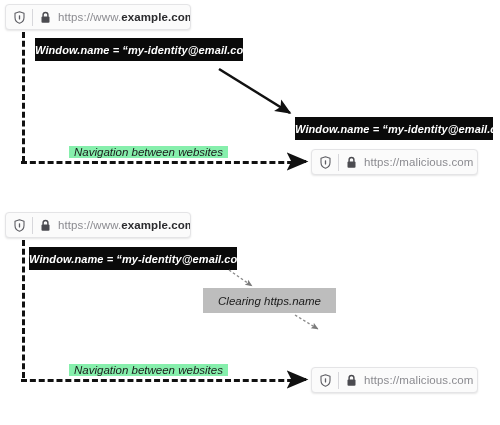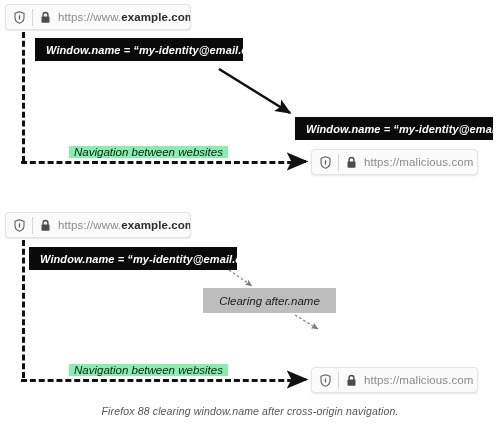--- a/index.html
+++ b/index.html
@@ -69,21 +69,20 @@
   
   .blackbox {
     position: absolute;
     background: #0a0a0a;
     color: #ffffff;
     font-style: italic;
     font-weight: 700;
     font-size: 11px;
     display: flex;
     align-items: center;
-    padding-left: 11px;
     box-sizing: border-box;
     letter-spacing: 0.1px;
     white-space: nowrap;
   }
   .graybox {
     position: absolute;
     background: #bdbdbd;
     color: #1a1a1a;
     font-style: italic;
     font-weight: 400;
@@ -207,21 +206,21 @@
     <span class="urltext"><span>https://www.</span><b>example.com</b></span>
   </div>
 
   <div class="vdash" style="left:22px; top:240px; height:138px;"></div>
 
   <div class="blackbox" style="left:29px; top:247px; width:208px; height:23px;">
     <span>Window.name = “my-identity@email.com”</span>
   </div>
 
   <div class="graybox" style="left:203px; top:288px; width:133px; height:25px;">
-    <span>Clearing after.name</span>
+    <span>Clearing https.name</span>
   </div>
 
 
   <div class="hdash" style="left:21px; top:379px; width:281px;"></div>
 
   <div class="navlabel" style="left:69px; top:364px;">Navigation between websites</div>
 
   <div class="urlbar" style="left:311px; top:367px; width:167px;">
     <span class="shield">
       <svg width="11" height="13" viewBox="0 0 11 13" aria-hidden="true">
@@ -232,21 +231,20 @@
     <span class="vdiv"></span>
     <span class="lock">
       <svg width="11" height="13" viewBox="0 0 11 13" aria-hidden="true">
         <path d="M3.1 5.6 V3.8 a2.4 2.4 0 0 1 4.8 0 V5.6" fill="none" stroke="#4b4b50" stroke-width="1.45" stroke-linecap="round"></path>
         <rect x="1.5" y="5.5" width="8" height="6.3" rx="1.1" fill="#4b4b50"></rect>
       </svg>
     </span>
     <span class="urltext"><span>https://</span><span>malicious.com</span></span>
   </div>
 
-  <div class="caption" style="left:0px; top:405px;">Firefox 88 clearing window.name after cross-origin navigation.</div>
 
   <svg class="svgoverlay" viewBox="0 0 500 425">
     <defs>
       <marker id="ah-solid" markerWidth="7" markerHeight="7" refX="5.6" refY="3" orient="auto">
         <path d="M0,0.4 L6.2,3 L0,5.6 L1.3,3 Z" fill="#111"></path>
       </marker>
       <marker id="ah-dot" markerWidth="6" markerHeight="6" refX="4.8" refY="2.6" orient="auto">
         <path d="M0,0.4 L5.2,2.6 L0,4.8 L1.1,2.6 Z" fill="#7b7b7b"></path>
       </marker>
       <marker id="ah-nav" markerWidth="8" markerHeight="8" refX="6.4" refY="3.4" orient="auto">

